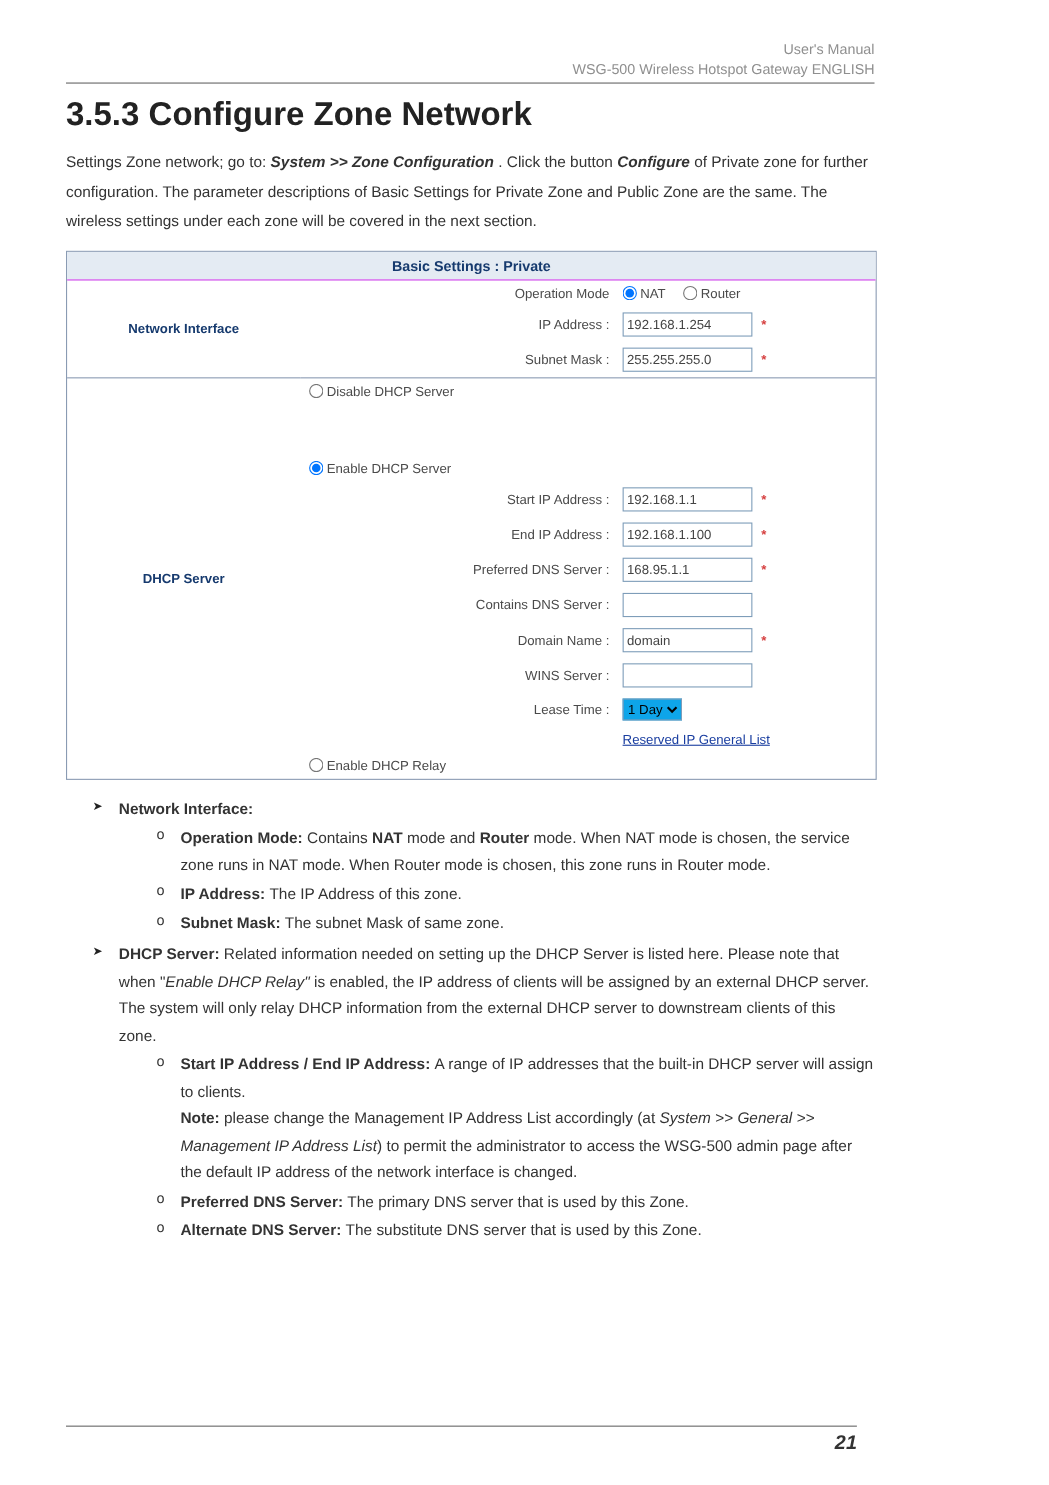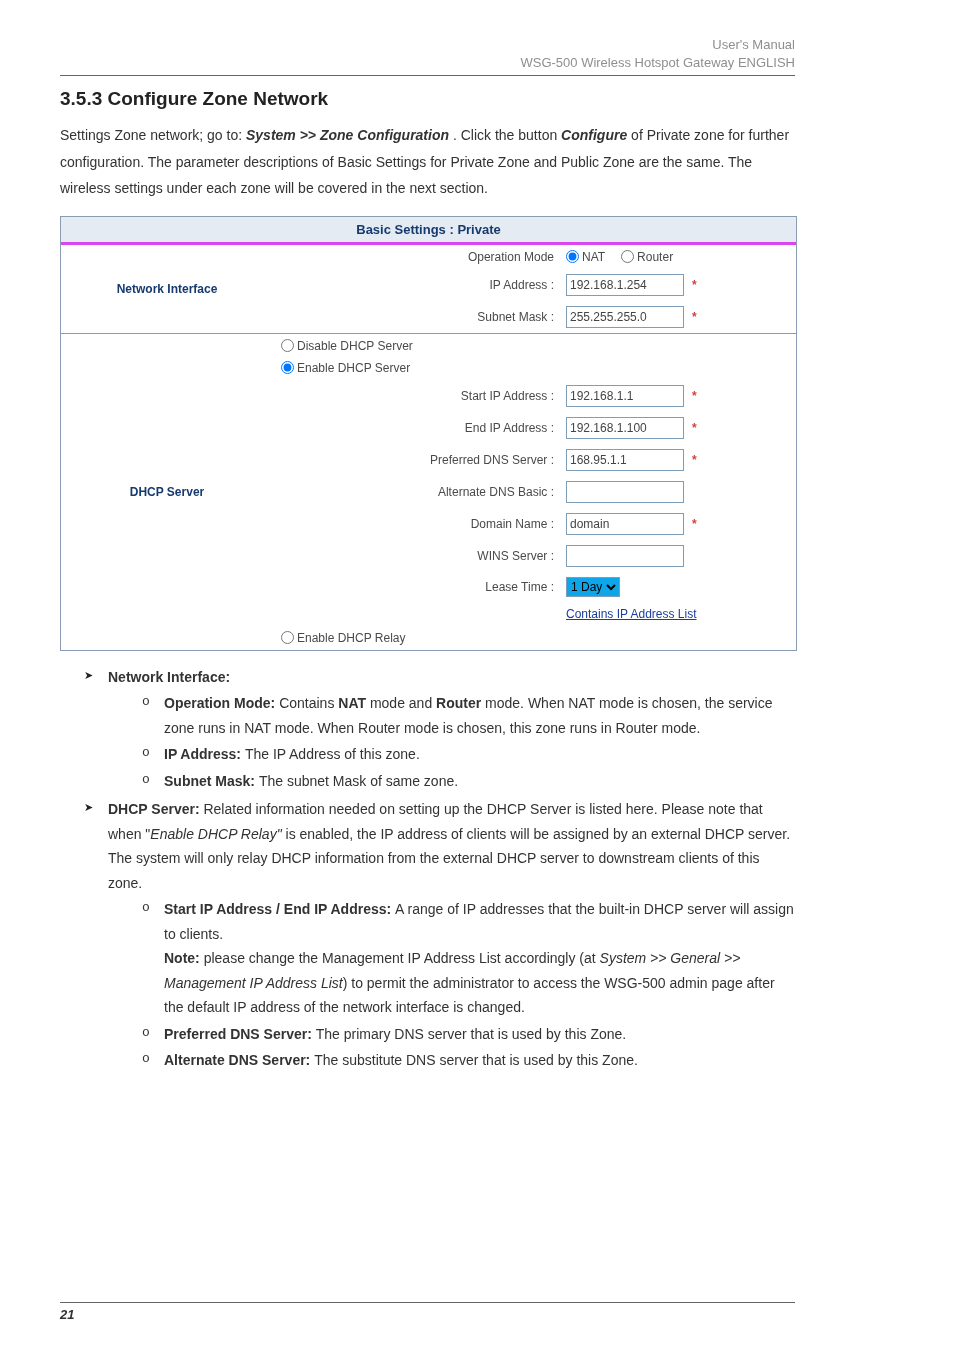--- a/index.html
+++ b/index.html
@@ -20,21 +20,21 @@
     text-align: right;
     color: #8f8f8f;
     font-size: 13px;
     line-height: 1.35;
     border-bottom: 1px solid #666;
     padding-bottom: 4px;
     margin-bottom: 12px;
   }
   .header-block .eng { font-variant: small-caps; }
   h2.section-title {
-    font-size: 19px;
+    font-size: 30px;
     font-weight: bold;
     color: #222;
     margin: 10px 0 12px 0;
   }
   p.intro {
     font-size: 14px;
     line-height: 1.9;
     color: #333;
     margin: 0 0 14px 0;
   }
@@ -47,21 +47,21 @@
     margin-bottom: 14px;
   }
   .panel .title {
     background: #e4ebf3;
     text-align: center;
     font-weight: bold;
     font-family: Tahoma, Verdana, sans-serif;
     font-size: 13px;
     color: #163a6e;
     padding: 5px 0;
-    border-bottom: 3px solid #d946ef;
+    border-bottom: 1px solid #d946ef;
   }
   .panel-table {
     width: 100%;
     border-collapse: collapse;
     font-family: Tahoma, Verdana, sans-serif;
     font-size: 12px;
     color: #555;
   }
   .panel-table td {
     vertical-align: middle;
@@ -155,25 +155,25 @@
     font-family: "Courier New", monospace;
     font-size: 13px;
   }
   .b { font-weight: bold; }
   .i { font-style: italic; }
 
   .footer {
     position: absolute;
     bottom: 28px;
     left: 0;
-    right: 0;
-    text-align: left;
+    right: 16px;
+    text-align: right;
     font-style: italic;
     font-weight: bold;
-    font-size: 13px;
+    font-size: 18px;
     border-top: 1px solid #666;
     margin: 0 60px;
     padding-top: 4px;
   }
 </style>
 </head>
 <body>
 
 <div class="page">
 
@@ -236,21 +236,21 @@
 
       <tr class="divider">
         <td class="left-cell" rowspan="10">DHCP Server</td>
         <td class="radio-row">
           <div class="row-line" style="justify-content:flex-start;">
             <span class="radio-wrap">
               <input type="radio" style="">
               <span>Disable DHCP Server</span>
             </span>
           </div>
-          <div class="row-line" style="justify-content:flex-start;">
+          <div class="row-line" style="justify-content:flex-start;margin-top:48px;">
             <span class="radio-wrap">
               <input type="radio" checked="" style="">
               <span>Enable DHCP Server</span>
             </span>
           </div>
         </td>
       </tr>
       <tr class="fullrow">
             <td>
         <div class="row-line">
@@ -274,21 +274,21 @@
         <div class="row-line">
           <span class="lbl">Preferred DNS Server :</span>
           <input class="txt" value="168.95.1.1" style="">
           <span class="req">*</span>
         </div>
       </td>
           </tr>
       <tr class="fullrow">
             <td>
         <div class="row-line">
-          <span class="lbl">Alternate DNS Basic :</span>
+          <span class="lbl">Contains DNS Server :</span>
           <input class="txt" value="" style="">
         </div>
       </td>
           </tr>
       <tr class="fullrow">
             <td>
         <div class="row-line">
           <span class="lbl">Domain Name :</span>
           <input class="txt" value="domain" style="">
           <span class="req">*</span>
@@ -310,21 +310,21 @@
           <select class="sel">
             <option>1 Day</option>
           </select>
         </div>
       </td>
           </tr>
       <tr class="fullrow">
             <td>
         <div class="row-line">
           <span class="lbl"></span>
-          <a href="#" class="link">Contains IP Address List</a>
+          <a href="#" class="link">Reserved IP General List</a>
         </div>
       </td>
           </tr>
       <tr>
             <td class="radio-row">
         <div class="row-line" style="justify-content:flex-start;">
           <span class="radio-wrap">
             <input type="radio" style="">
             <span>Enable DHCP Relay</span>
           </span>

